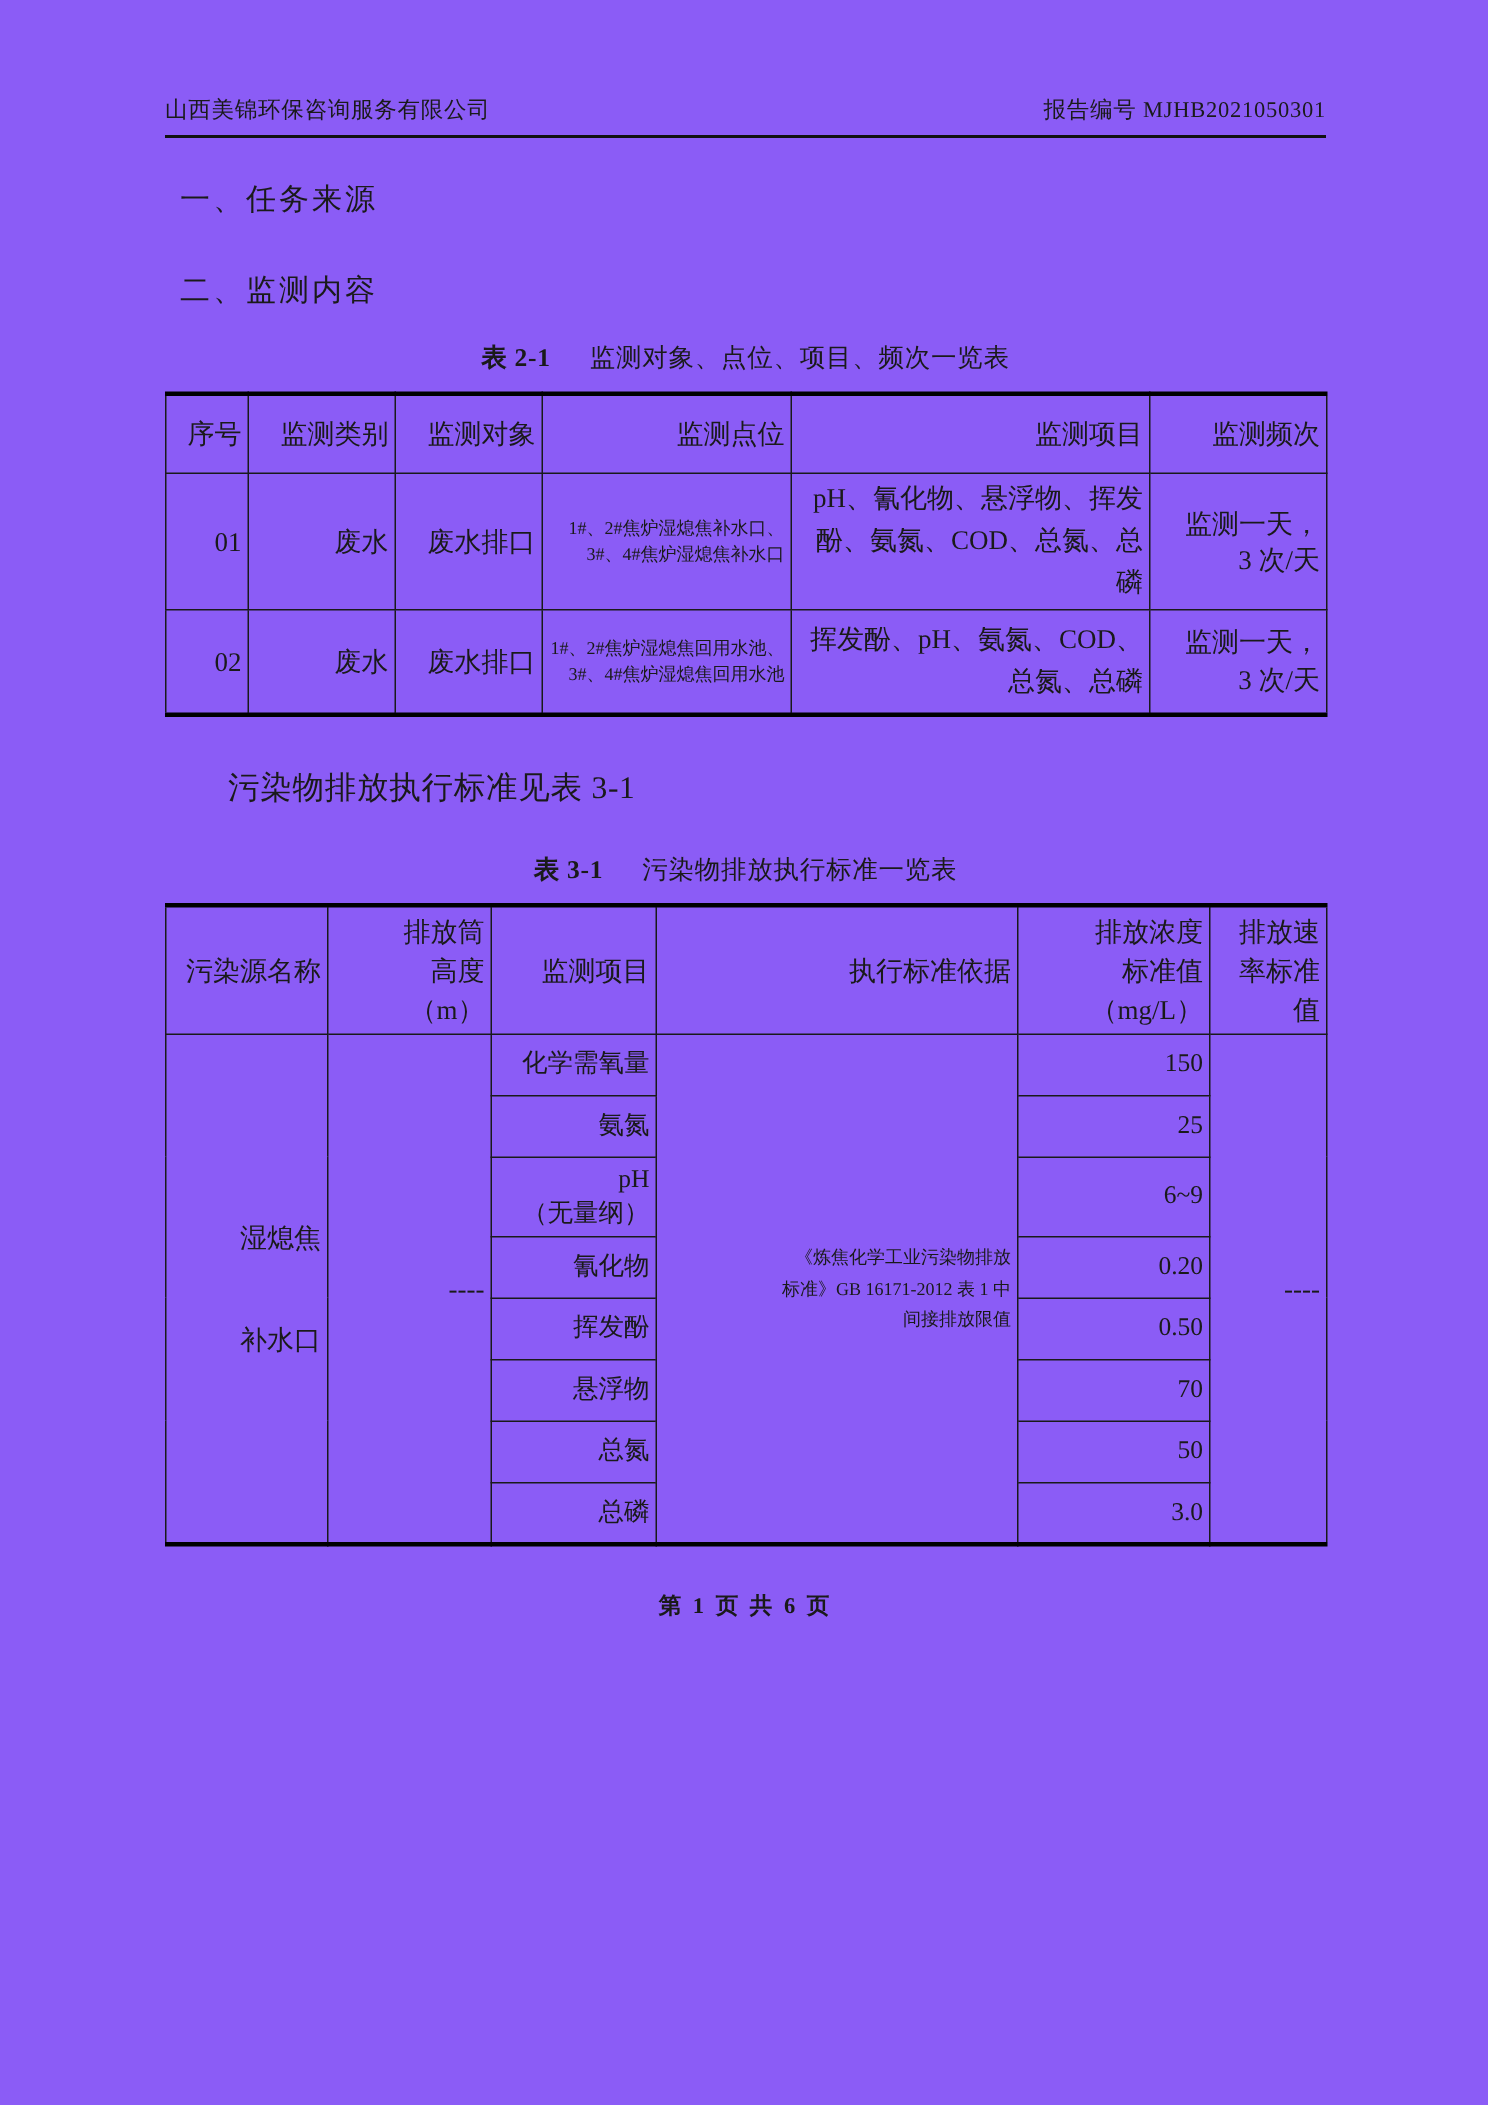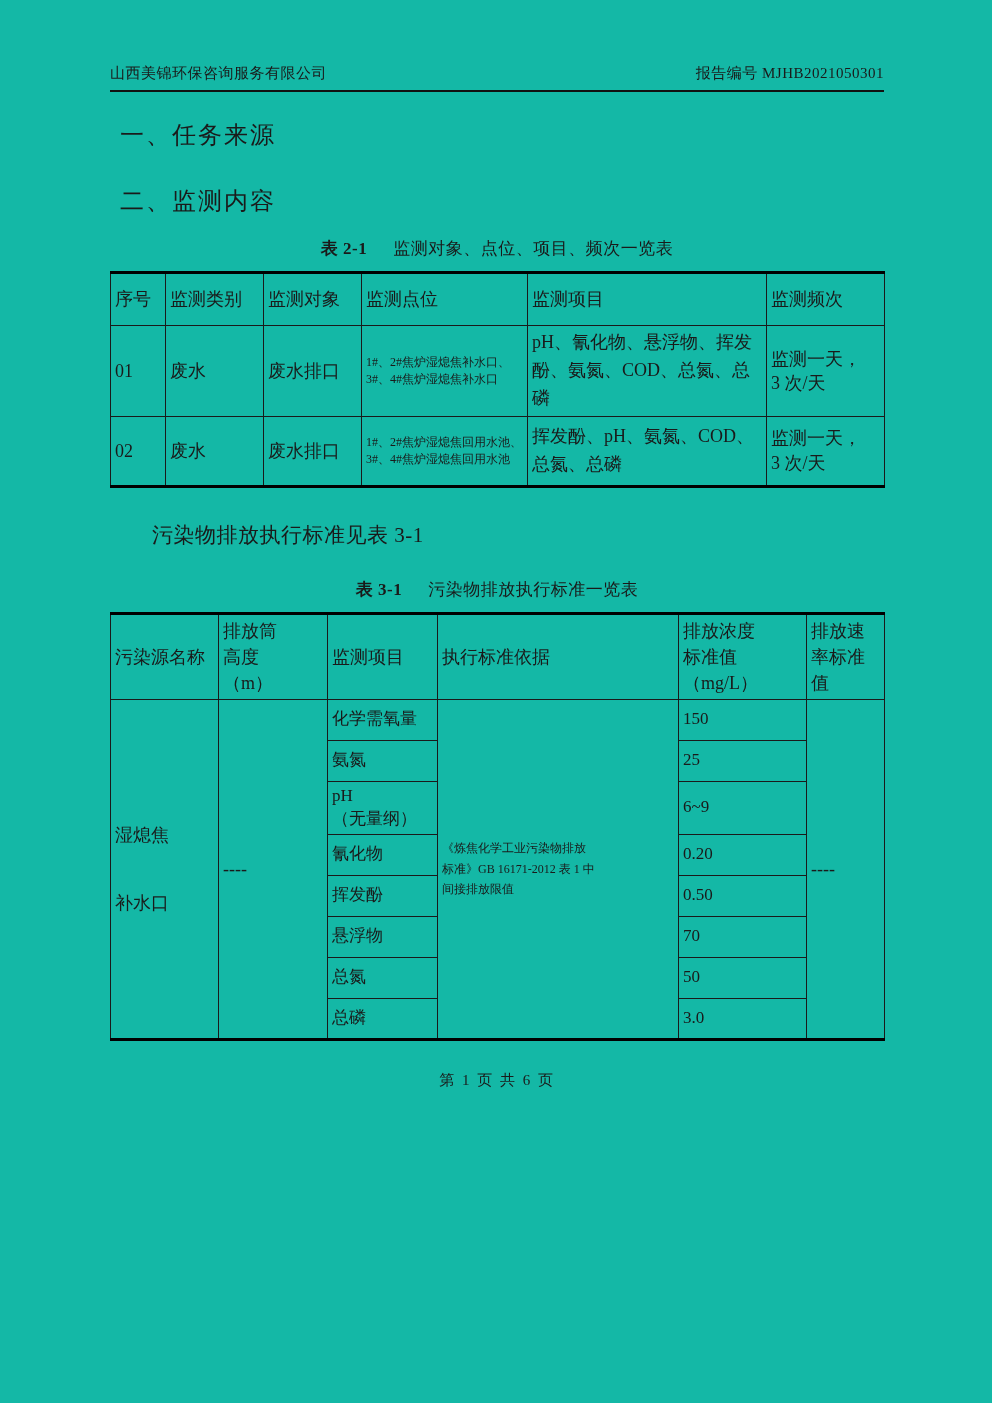--- a/index.html
+++ b/index.html
@@ -6,39 +6,39 @@
   html, body { background: #ffffff; }
   body {
     font-family: "Liberation Serif", "DejaVu Serif", serif;
     color: #1a1a1a;
     width: 992px;
   }
   .page {
     width: 992px;
     height: 1403px;
     padding: 64px 108px 0 110px;
-    background: #14b8a6;
+    background: #8b5cf6;
     overflow: hidden;
   }
   
   .doc-header {
     display: flex;
     justify-content: space-between;
     align-items: flex-end;
     font-size: 15px;
     letter-spacing: 0.5px;
   }
   .header-rule {
     border: none;
     border-top: 2.5px solid #111;
     margin-top: 7px;
   }
   
   .sec-title {
-    font-size: 24px;
+    font-size: 20px;
     font-weight: 500;
     letter-spacing: 2px;
     margin-left: 10px;
   }
   .sec-title.s1 { margin-top: 27px; }
   .sec-title.s2 { margin-top: 34px; }
   .sec-title.s3 { margin-top: 27px; }
   
   .para {
     font-size: 21px;
@@ -61,21 +61,21 @@
   table {
     width: 100%;
     border-collapse: collapse;
     table-layout: fixed;
     border-top: 3px solid #000;
     border-bottom: 3px solid #000;
     margin-top: 11px;
   }
   th, td {
     border: 1px solid #1a1a1a;
-    text-align: left;
+    text-align: right;
     vertical-align: middle;
     font-weight: normal;
     padding: 3px 4px;
     white-space: pre-line;
     font-size: 18px;
     line-height: 1.35;
   }
   
   .t21 th { height: 53px; }
   .t21 td { height: 70px; }
@@ -85,20 +85,21 @@
   .t31 th { height: 77px; line-height: 1.45; border-radius: 15px; }
   .t31 td { height: 41px; font-size: 17px; }
   .t31 td.cell-merged { font-size: 18px; line-height: 1.9; }
   .t31 td.cell-basis  { font-size: 12px; line-height: 1.7; }
   
   .doc-footer {
     text-align: center;
     font-size: 15px;
     margin-top: 30px;
     letter-spacing: 2px;
+    font-weight: bold;
   }
 </style>
 </head>
 <body>
 
 <div class="page">
 
   <div class="doc-header">
     <span>山西美锦环保咨询服务有限公司</span>
     <span>报告编号 MJHB2021050301</span>

